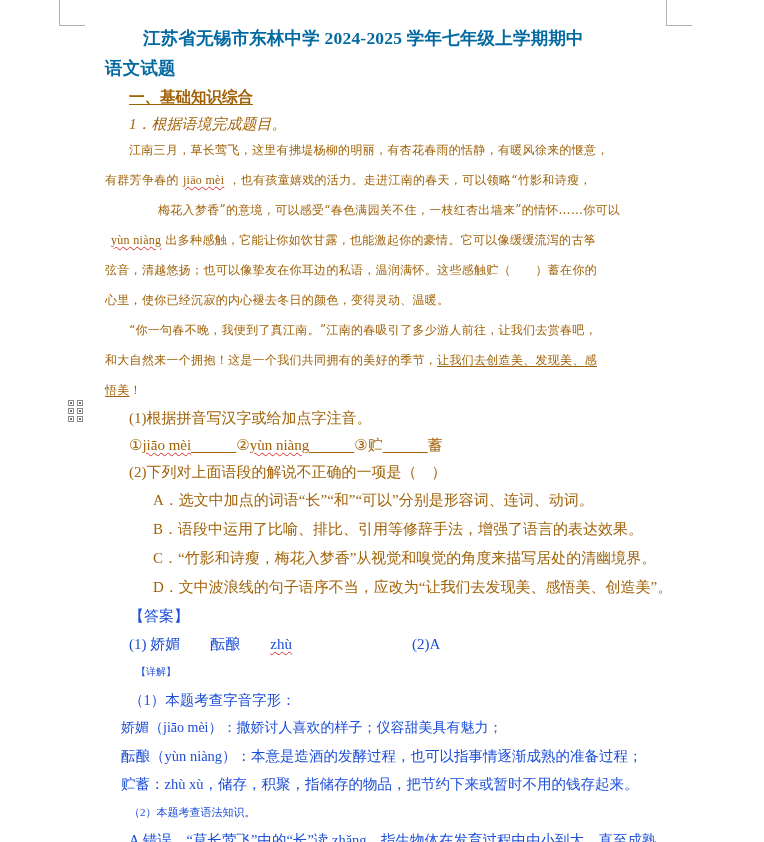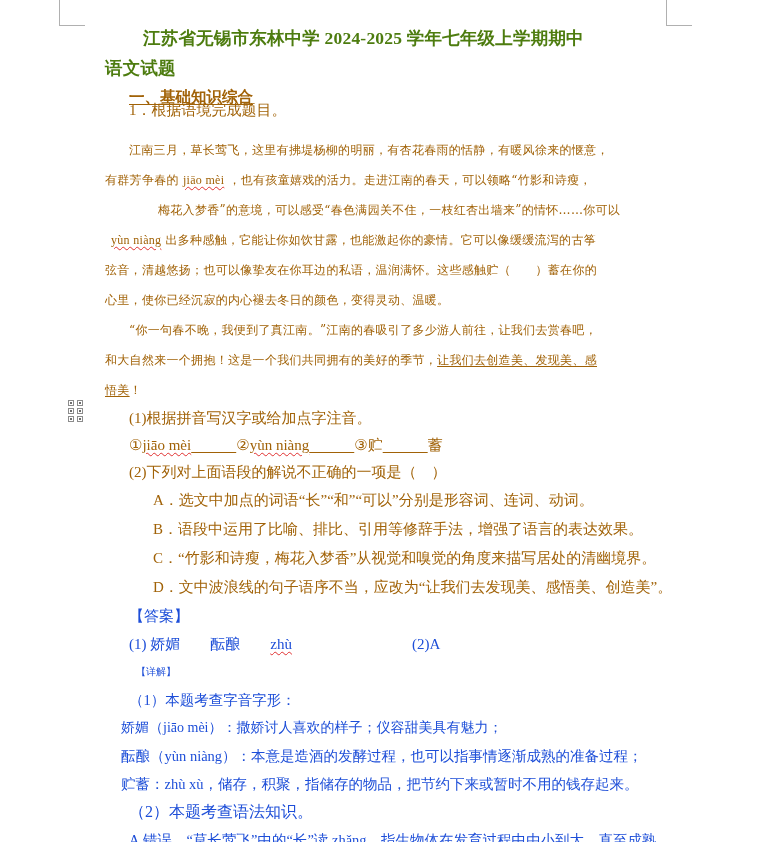--- a/index.html
+++ b/index.html
@@ -68,21 +68,21 @@
     line-height: 20px;
     color: #a16207;
   }
 
   
   .title-line {
     font-family: "Liberation Serif", "DejaVu Serif", serif;
     font-weight: bold;
     font-size: 17.5px;
     letter-spacing: 0.2px;
-    color: #4d7c0f;
+    color: #0369a1;
   }
 
   .section-head {
     font-weight: bold;
     font-size: 15.5px;
     text-decoration: underline;
     text-underline-offset: 2px;
   }
 
   .q-head {
@@ -146,21 +146,21 @@
   <span></span>
 </div>
 
 <div class="doc">
 
   <div class="line title-line" style="left:143px; top:28px;">江苏省无锡市东林中学 2024-2025 学年七年级上学期期中</div>
   <div class="line title-line" style="left:105px; top:58px;">语文试题</div>
 
   <div class="line section-head" style="left:129px; top:87px;">一、基础知识综合</div>
 
-  <div class="line q-head" style="left:129px; top:100px;">1．根据语境完成题目。</div>
+  <div class="line q-head" style="left:129px; top:114px;font-style:italic;">1．根据语境完成题目。</div>
 
   <div class="line passage" style="left:129px; top:140px;">江南三月，草长莺飞，这里有拂堤杨柳的明丽，有杏花春雨的恬静，有暖风徐来的惬意，</div>
 
   <div class="line passage" style="left:105px; top:170px;">
     <span>有群芳争春的 </span><span class="pinyin squiggle u-solid">jiāo mèi</span><span> ，也有孩童嬉戏的活力。走进江南的春天，可以领略“竹影和诗瘦，</span>
   </div>
 
   <div class="line passage" style="left:122px; top:200px;margin-left:36px;">梅花入梦香”的意境，可以感受“春色满园关不住，一枝红杏出墙来”的情怀……你可以</div>
 
   <div class="line passage" style="left:111px; top:230px;">
@@ -199,16 +199,16 @@
   <div class="line red" style="left:129px; top:634px; font-size:15px;">
     <span>(1) </span><span>娇媚</span><span>　　</span><span>酝酿</span><span>　　</span><span class="pinyin squiggle">zhù</span><span>　　　　　　　　</span><span>(2)A</span>
   </div>
 
   <div class="line red" style="left:136px; top:662px; font-size:10px;">【详解】</div>
 
   <div class="line red" style="left:129px; top:690px; font-size:14.5px;">（1）本题考查字音字形：</div>
   <div class="line red" style="left:121px; top:718px; font-size:14px;">娇媚（jiāo mèi）：撒娇讨人喜欢的样子；仪容甜美具有魅力；</div>
   <div class="line red" style="left:121px; top:746px; font-size:14.5px;">酝酿（yùn niàng）：本意是造酒的发酵过程，也可以指事情逐渐成熟的准备过程；</div>
   <div class="line red" style="left:121px; top:774px; font-size:14.5px;">贮蓄：zhù xù，储存，积聚，指储存的物品，把节约下来或暂时不用的钱存起来。</div>
-  <div class="line red" style="left:129px; top:802px; font-size:16px;">（2）本题考查语法知识。</div>
+  <div class="line red" style="left:129px; top:802px; font-size:11px;">（2）本题考查语法知识。</div>
   <div class="line red" style="left:129px; top:830px; font-size:14.5px;">A.错误。“草长莺飞”中的“长”读 zhǎng，指生物体在发育过程中由小到大，直至成熟，</div>
 
 </div>
 
 </body></html>

